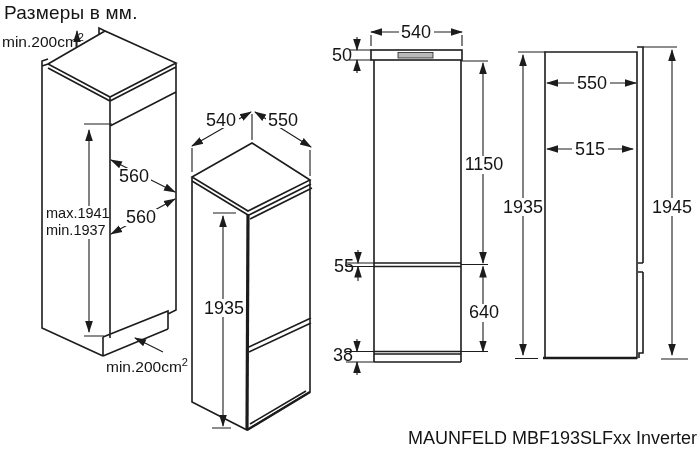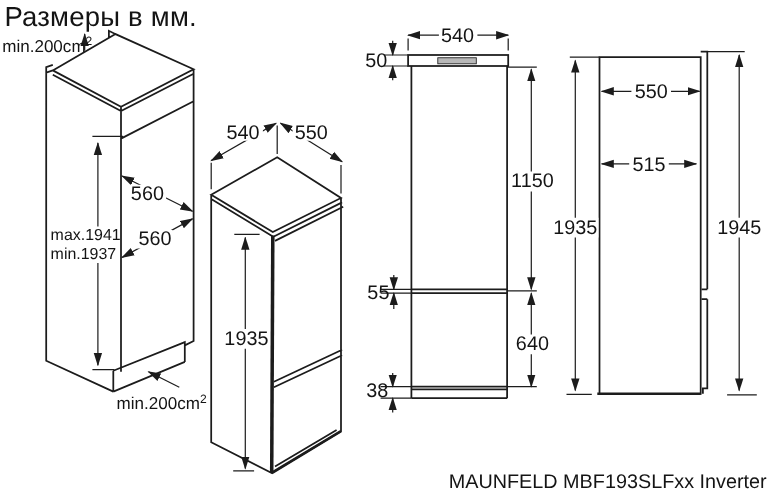--- a/index.html
+++ b/index.html
@@ -1,18 +1,18 @@
 <!DOCTYPE html>
 <html><head>
 <meta charset="utf-8">
 <style>
   html,body{margin:0;padding:0;background:#fff;}
   .canvas{position:relative;width:700px;height:453px;background:#ffffff;overflow:hidden;
           font-family:"Liberation Sans",sans-serif;color:#141414;}
-  .title{position:absolute;left:4px;top:2px;font-size:25px;letter-spacing:.2px;}
+  .title{position:absolute;left:4px;top:2px;font-size:19px;letter-spacing:.2px;}
   .model{position:absolute;right:3px;top:428px;font-size:18px;}
   svg{position:absolute;left:0;top:0;}
   .ln{fill:none;stroke:#1c1c1c;stroke-width:1.6;stroke-linejoin:miter;stroke-linecap:butt;}
   .ln2{fill:none;stroke:#1c1c1c;stroke-width:2.4;}
   .ln3{fill:none;stroke:#1c1c1c;stroke-width:3.2;}
   .tick{fill:none;stroke:#1c1c1c;stroke-width:1.1;}
   .dim{fill:none;stroke:#1c1c1c;stroke-width:1.1;}
   .bg{fill:#ffffff;stroke:none;}
   text{font-family:"Liberation Sans",sans-serif;font-size:18px;fill:#141414;}
   .small{font-size:14.5px;}

